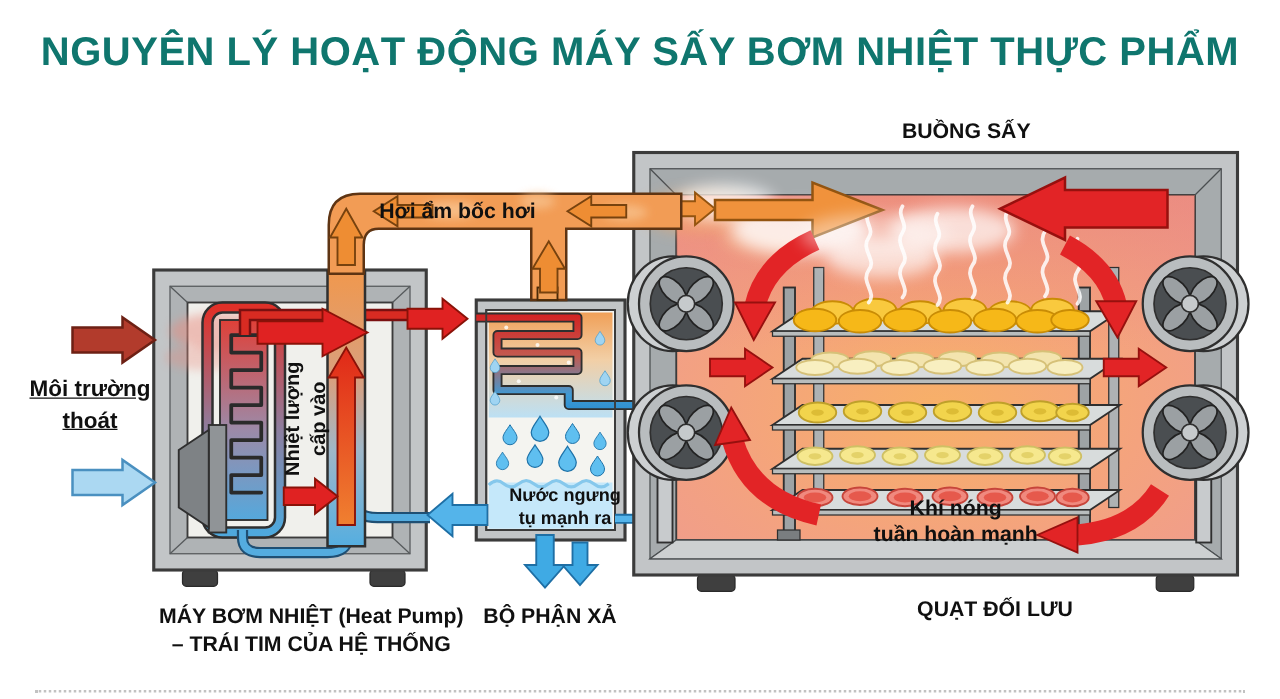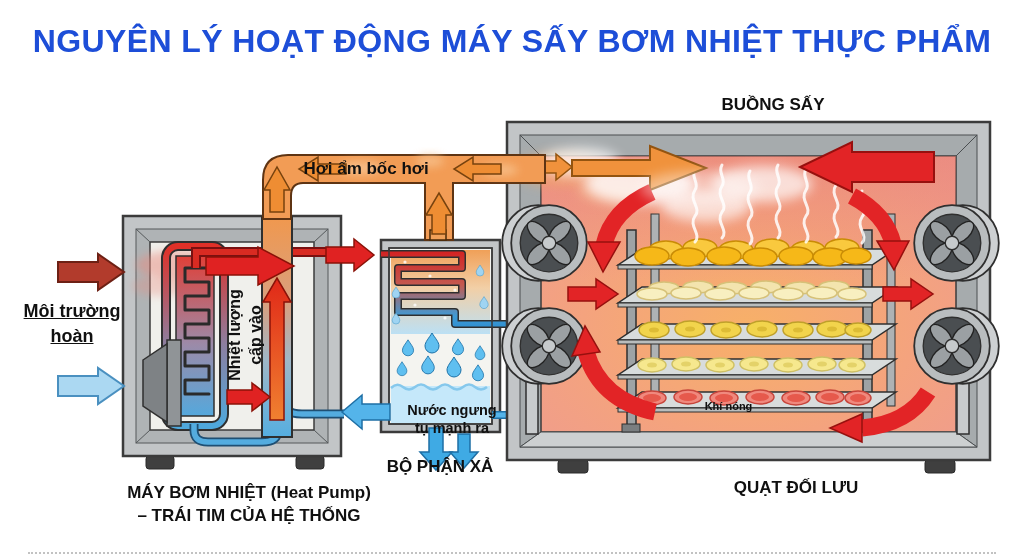--- a/index.html
+++ b/index.html
@@ -1,29 +1,29 @@
 <!DOCTYPE html>
 <html><head>
 <meta charset="utf-8">
 <style>
   html,body{margin:0;padding:0;background:#ffffff;}
   #stage{position:relative;width:1024px;height:559px;background:#ffffff;overflow:hidden;
          font-family:"Liberation Sans",sans-serif;}
   #stage svg{position:absolute;left:0;top:0;}
   .lbl{position:absolute;font-weight:bold;color:#101010;text-align:center;line-height:1.22;}
-  .title{left:0;right:0;top:22px;font-size:32px;color:#1d4ed8;letter-spacing:.4px;font-weight:bold;text-align:center;}
+  .title{left:0;right:0;top:22px;font-size:32px;color:#0f766e;letter-spacing:.4px;font-weight:bold;text-align:center;}
   .lbl-buongsay{left:668px;width:210px;top:95px;font-size:17px;}
   .lbl-hoiam{left:300px;width:132px;top:135px;font-size:17px;margin-top:24px;}
   .lbl-moitruong{left:16px;width:112px;top:299px;font-size:18px;line-height:25px;text-decoration:underline;}
   .lbl-nhietluong{left:190px;top:312px;width:114px;height:46px;font-size:16px;line-height:21px;
                   transform:rotate(-90deg);transform-origin:50% 50%;}
-  .lbl-khinong{left:646px;width:165px;top:396px;font-size:11px;line-height:21px;}
-  .lbl-nuocngung{left:389px;width:126px;top:388px;font-size:14.5px;line-height:18px;margin-top:13px;}
+  .lbl-khinong{left:682px;width:165px;top:396px;font-size:17px;line-height:21px;}
+  .lbl-nuocngung{left:389px;width:126px;top:388px;font-size:14.5px;line-height:18px;}
   .lbl-maybom{left:122px;width:254px;top:481px;font-size:17px;line-height:23px;}
-  .lbl-bophan{left:374px;width:132px;top:455px;font-size:17px;line-height:23px;}
+  .lbl-bophan{left:374px;width:132px;top:481px;font-size:17px;line-height:23px;}
   .lbl-quat{left:696px;width:200px;top:478px;font-size:17px;}
   .bottom-line{position:absolute;left:28px;right:28px;top:552px;border-top:2px dotted rgba(80,80,80,.35);}
 </style>
 </head>
 <body>
 
 <div id="stage">
 
 <svg width="1024" height="559" viewBox="0 0 1024 559">
   <defs>
@@ -361,30 +361,31 @@
   </g>
 </svg>
 
 <div class="lbl title">NGUYÊN LÝ HOẠT ĐỘNG MÁY SẤY BƠM NHIỆT THỰC PHẨM</div>
 
 <div class="lbl lbl-buongsay">BUỒNG SẤY</div>
 <div class="lbl lbl-hoiam">Hơi ẩm bốc hơi</div>
 
 <div class="lbl lbl-moitruong">
   <span>Môi trường</span><br>
-  <span>hoàn</span>
+  <span>thoát</span>
 </div>
 
 <div class="lbl lbl-nhietluong">
   <span>Nhiệt lượng</span><br>
   <span>cấp vào</span>
 </div>
 
 <div class="lbl lbl-khinong">
   <span>Khí nóng</span><br>
+  <span>tuần hoàn mạnh</span>
 </div>
 
 <div class="lbl lbl-nuocngung">
   <span>Nước ngưng</span><br>
   <span>tụ mạnh ra</span>
 </div>
 
 <div class="lbl lbl-maybom">
   <span>MÁY BƠM NHIỆT (Heat Pump)</span><br>
   <span>– TRÁI TIM CỦA HỆ THỐNG</span>

